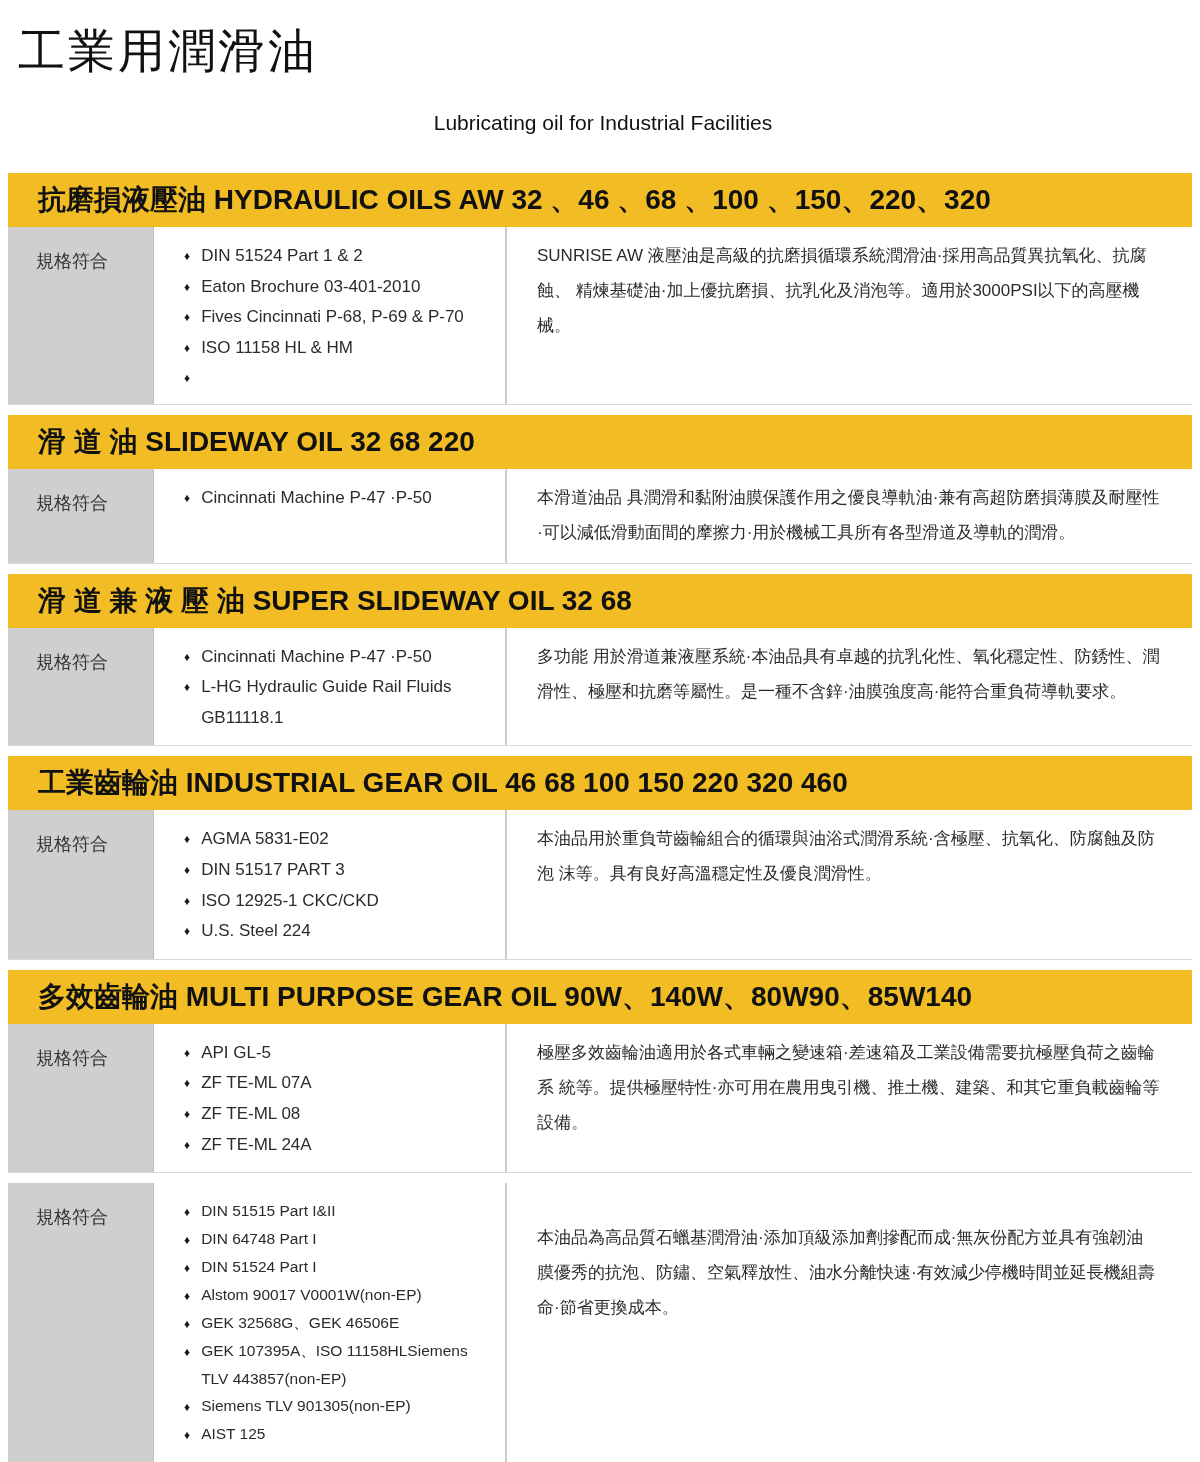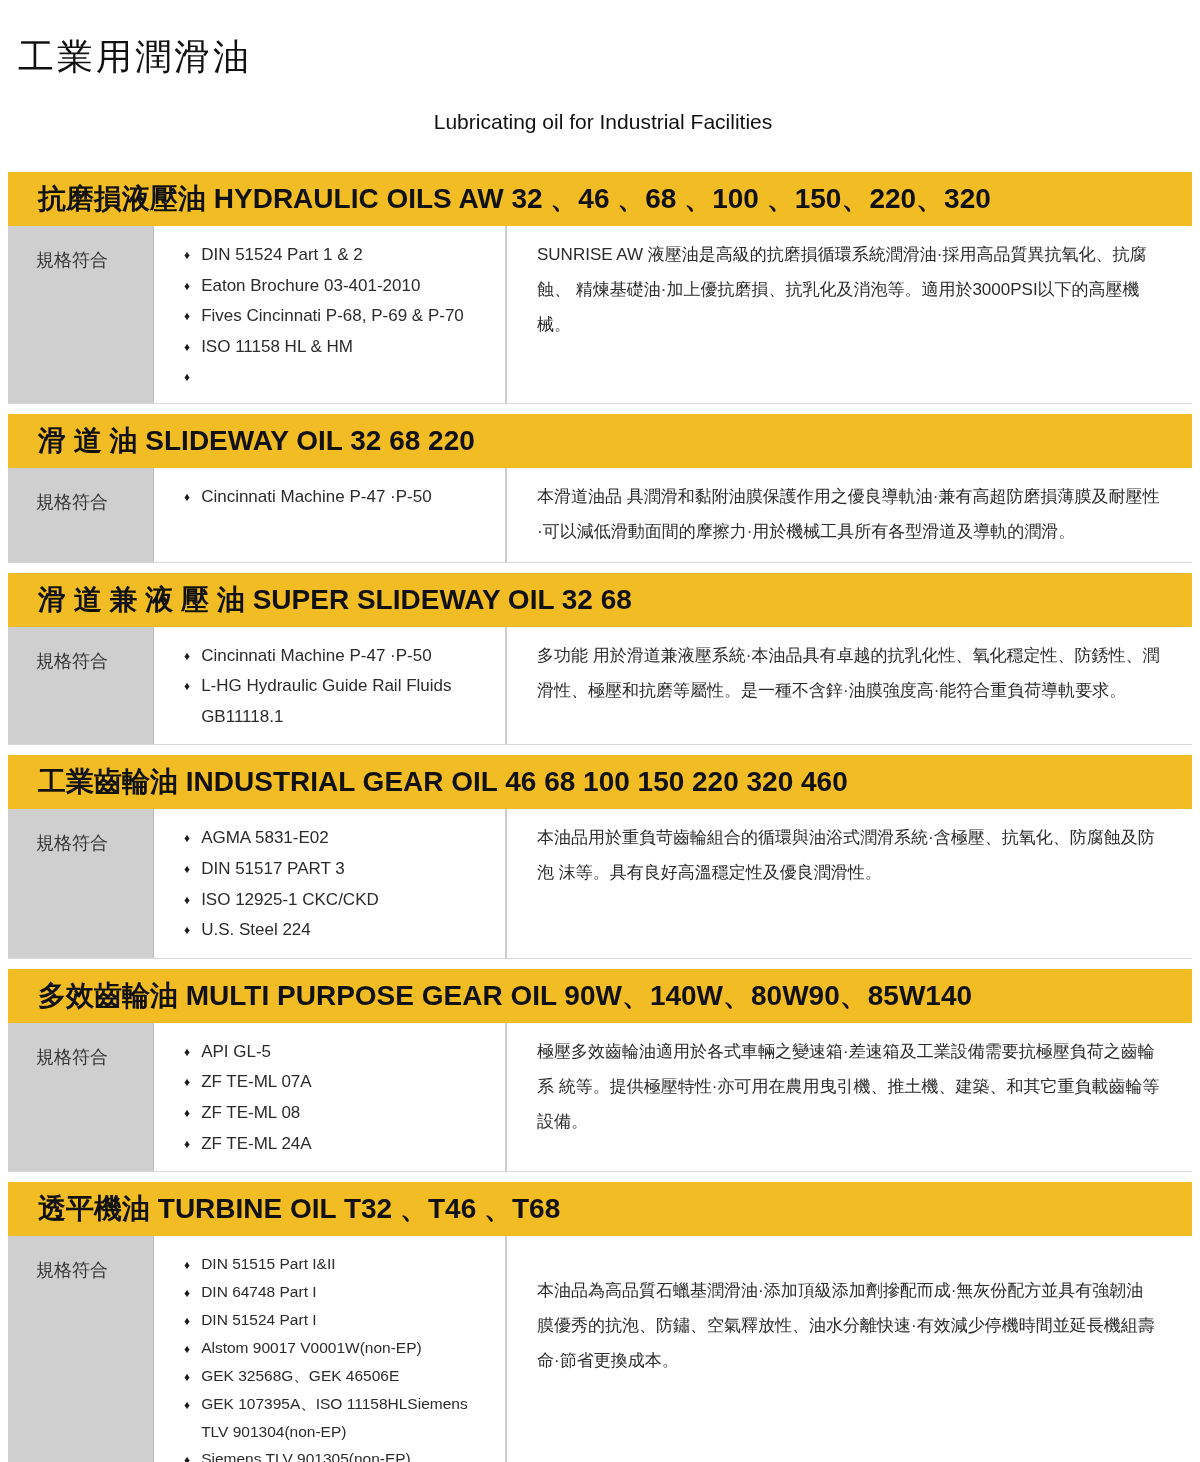--- a/index.html
+++ b/index.html
@@ -7,25 +7,25 @@
   body {
     width: 1200px;
     min-height: 1462px;
     font-family: "Liberation Sans", sans-serif;
     color: #222222;
   }
   .page { padding: 14px 8px 10px 8px; }
 
   
   .page-title {
-    font-size: 36px;
+    font-size: 47px;
     font-weight: 400;
     letter-spacing: 3px;
     color: #111111;
-    margin: 19px 0 28px 10px;
+    margin: 6px 0 28px 10px;
   }
   .subtitle-row {
     display: flex;
     align-items: center;
     gap: 20px;
     margin: 0 4px 18px 10px;
     flex-direction: column;
   }
   .subtitle { font-size: 21px; color: #111111; white-space: nowrap; }
   .title-rule { flex: 1; height: 6px; background: #111111; }
@@ -213,21 +213,20 @@
         <li>
             <span class="blt">♦</span>
             <span>ZF TE-ML 24A</span>
           </li>
       </ul>
       <div class="desc">極壓多效齒輪油適用於各式車輛之變速箱·差速箱及工業設備需要抗極壓負荷之齒輪系 統等。提供極壓特性·亦可用在農用曳引機、推土機、建築、和其它重負載齒輪等設備。</div>
     </div>
   </section>
 
   <section class="product">
-    <div class="band">透平機油 TURBINE OIL T32 、T46 、T68</div>
     <div class="body b5">
       <div class="spec-label-cell">規格符合</div>
       <ul class="specs small">
         <li>
             <span class="blt">♦</span>
             <span>DIN 51515 Part I&amp;II</span>
           </li>
         <li>
             <span class="blt">♦</span>
             <span>DIN 64748 Part I</span>
@@ -239,21 +238,21 @@
         <li>
             <span class="blt">♦</span>
             <span>Alstom 90017 V0001W(non-EP)</span>
           </li>
         <li>
             <span class="blt">♦</span>
             <span>GEK 32568G、GEK 46506E</span>
           </li>
         <li>
             <span class="blt">♦</span>
-            <span>GEK 107395A、ISO 11158HLSiemens TLV 901304(non-EP)</span>
+            <span>GEK 107395A、ISO 11158HLSiemens TLV 443857(non-EP)</span>
           </li>
         <li>
             <span class="blt">♦</span>
             <span>Siemens TLV 901305(non-EP)</span>
           </li>
         <li>
             <span class="blt">♦</span>
             <span>AIST 125</span>
           </li>
       </ul>

